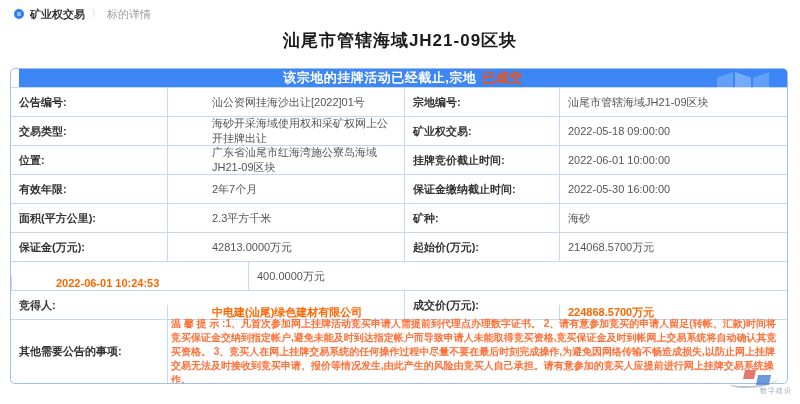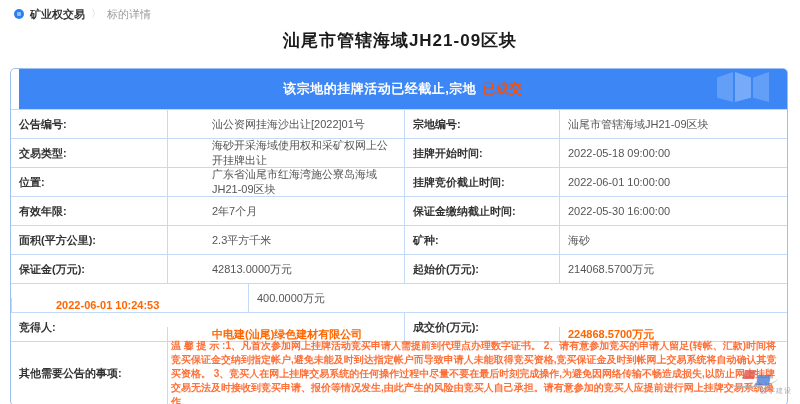--- a/index.html
+++ b/index.html
@@ -32,21 +32,21 @@
     color: #1b1b1b; letter-spacing: 1px;
   }
   
   .card {
     position: absolute; top: 68px; left: 10px; width: 778px;
     background: #fff;
     border: 1px solid #9dc0ee; border-radius: 5px;
     overflow: hidden;
   }
   .banner {
-    position: relative; height: 40px;
+    position: relative; height: 18px;
     background: #3d86f6;
     display: flex; align-items: center; justify-content: center;
     color: #fff; font-size: 13px; font-weight: bold; letter-spacing: .5px; margin-left: 8px;
   }
   .banner .hl { color: #ff4d00; padding-left: 6px; }
   .banner-logo { position: absolute; right: 16px; top: 3px; width: 54px; height: 30px; display: flex; gap: 2px; }
   .banner-logo i { display: block; width: 16px; height: 100%; }
   .banner-logo i:nth-child(1) { background: rgba(255,255,255,.20); clip-path: polygon(0 18%, 100% 0, 100% 100%, 0 86%); }
   .banner-logo i:nth-child(2) { background: rgba(255,255,255,.30); clip-path: polygon(0 0, 100% 18%, 100% 86%, 0 100%); }
   .banner-logo i:nth-child(3) { background: rgba(255,255,255,.20); clip-path: polygon(0 18%, 100% 0, 100% 100%, 0 86%); }
@@ -101,21 +101,21 @@
 
   <div class="trow">
     <div class="cell lbl c1">公告编号:</div>
     <div class="cell val c2">汕公资网挂海沙出让[2022]01号</div>
     <div class="cell lbl c3">宗地编号:</div>
     <div class="cell val c4">汕尾市管辖海域JH21-09区块</div>
   </div>
   <div class="trow">
     <div class="cell lbl c1">交易类型:</div>
     <div class="cell val c2">海砂开采海域使用权和采矿权网上公开挂牌出让</div>
-    <div class="cell lbl c3">挂牌开始时间:</div>
+    <div class="cell lbl c3">矿业权交易:</div>
     <div class="cell val c4">2022-05-18 09:00:00</div>
   </div>
   <div class="trow">
     <div class="cell lbl c1">位置:</div>
     <div class="cell val c2">广东省汕尾市红海湾施公寮岛海域JH21-09区块</div>
     <div class="cell lbl c3">挂牌竞价截止时间:</div>
     <div class="cell val c4">2022-06-01 10:00:00</div>
   </div>
   <div class="trow">
     <div class="cell lbl c1">有效年限:</div>

